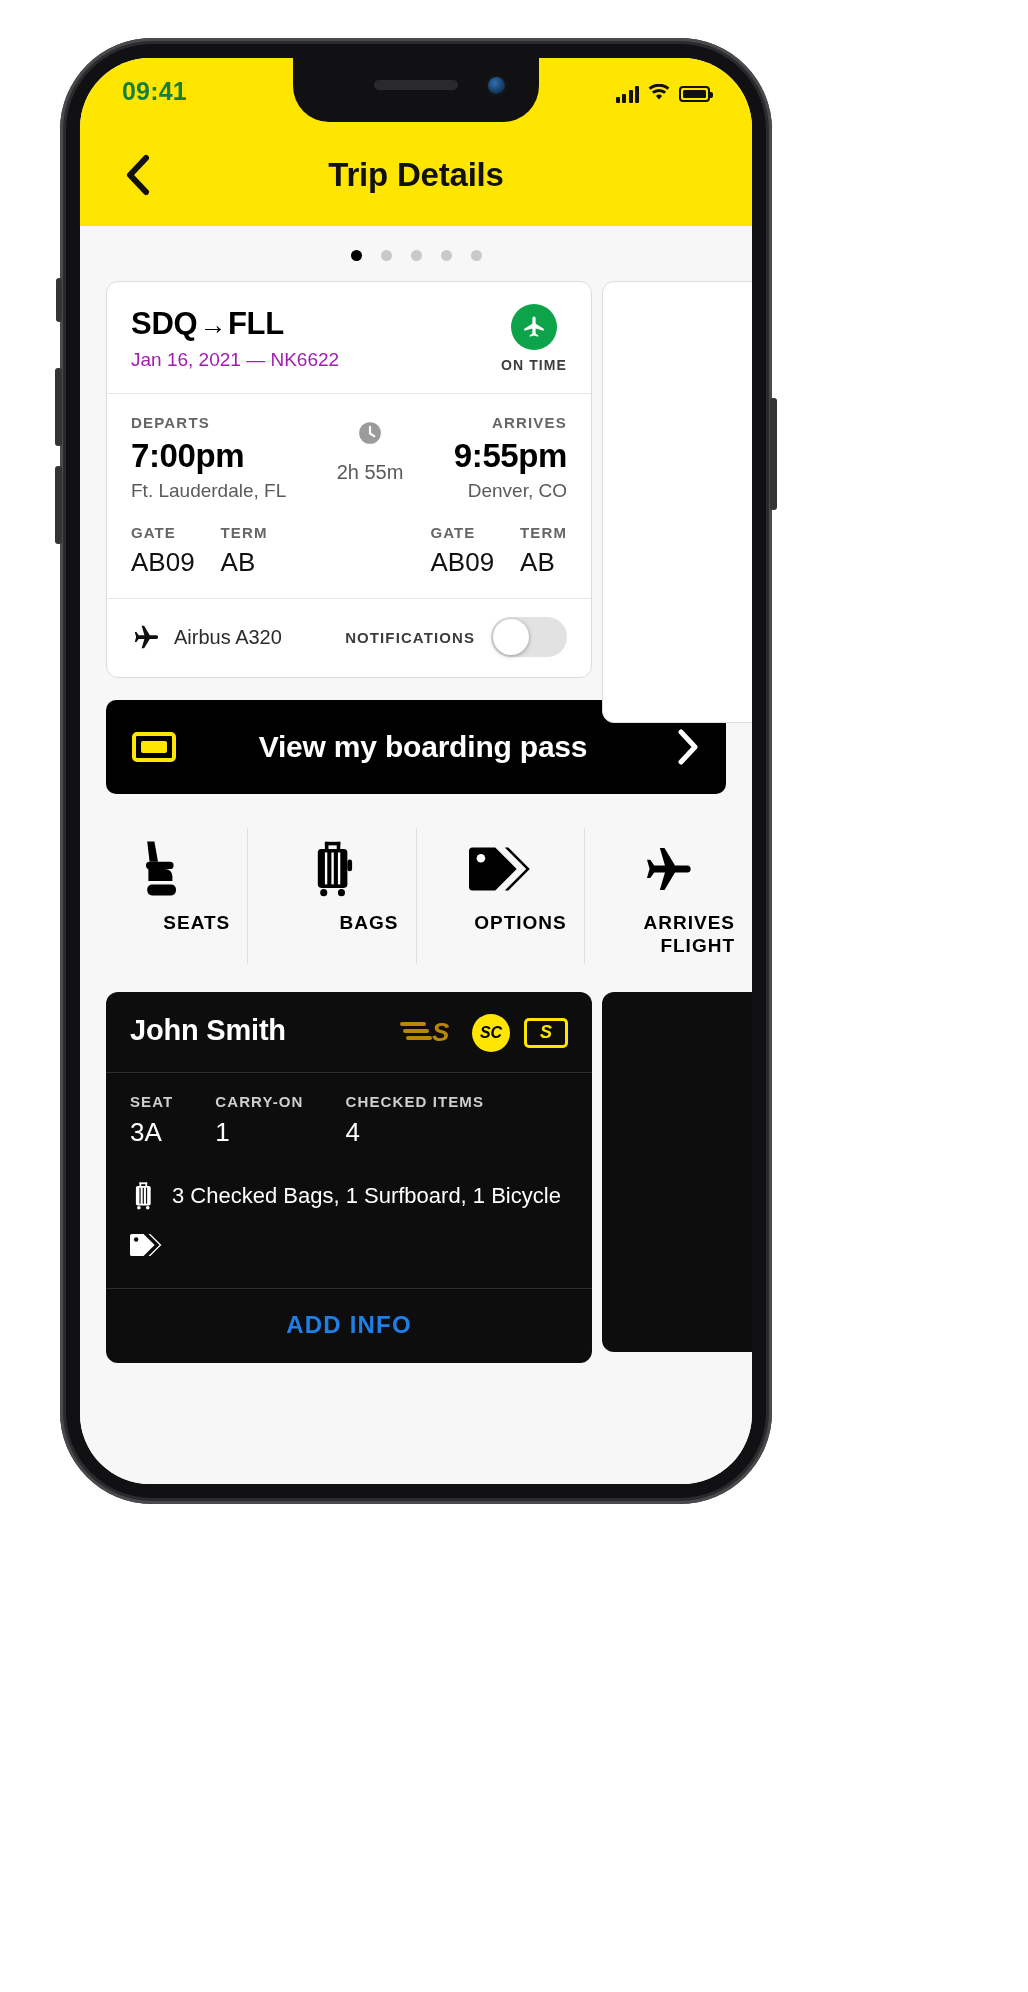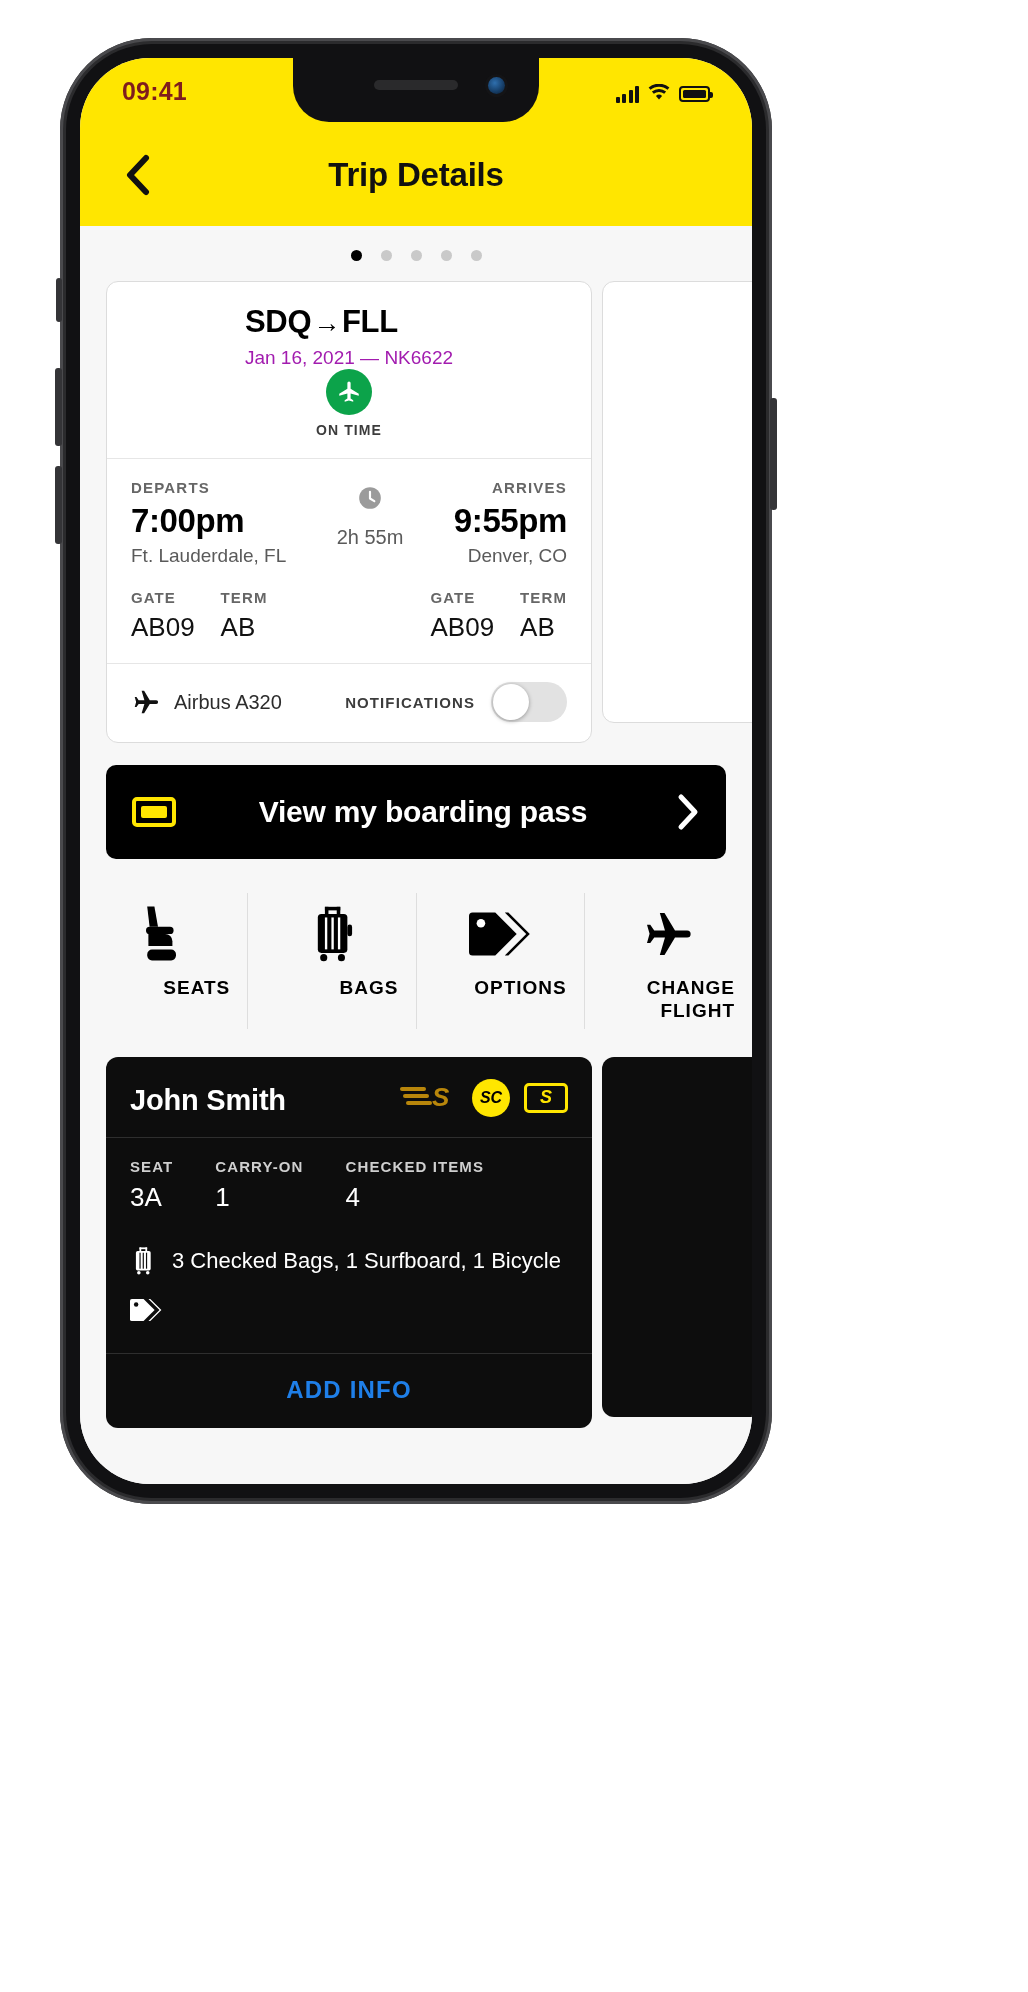--- a/index.html
+++ b/index.html
@@ -85,21 +85,21 @@
     left: 0; right: 0; top: 0;
     height: 66px;
     display: flex;
     align-items: center;
     justify-content: space-between;
     padding: 0 42px;
   }
   #status-time {
     font-size: 25px;
     font-weight: bold;
-    color: #7f1d1d;
+    color: #15803d;
     letter-spacing: 0.2px;
   }
   #status-icons {
     display: flex;
     align-items: center;
     gap: 9px;
     margin-top: 6px;
   }
   .signal-bars { display: flex; align-items: flex-end; gap: 2.5px; height: 17px; }
   .signal-bars i { display: block; width: 4px; background: #111; border-radius: 1px; }
@@ -183,21 +183,20 @@
     left: 522px;
     top: 0;
     width: 200px;
   }
   .card-head {
     display: flex;
     align-items: center;
     justify-content: space-between;
     padding: 22px 24px 20px;
     border-bottom: 1px solid #e6e6e6;
-    flex-direction: column;
   }
   .route {
     font-size: 31px;
     font-weight: bold;
     color: #000;
     letter-spacing: -0.3px;
     white-space: nowrap;
   }
   .route .arrow { font-size: 27px; padding: 0 2px; }
   .sub-line {
@@ -327,21 +326,21 @@
     width: 486px;
     overflow: hidden;
     color: #fff;
   }
   .pax-card.peek {
     position: absolute;
     left: 522px; top: 18px;
     width: 200px;
   }
   .pax-head {
-    display: flex; align-items: flex-end; justify-content: space-between;
+    display: flex; align-items: flex-start; justify-content: space-between;
     padding: 22px 24px 20px;
     border-bottom: 1px solid #2e2e2e;
   }
   .pax-name { font-size: 29px; font-weight: bold; letter-spacing: -0.2px; }
   .pax-badges { display: flex; align-items: center; gap: 14px; }
   .badge-sc {
     width: 38px; height: 38px; border-radius: 50%;
     background: #ffe600;
     display: flex; align-items: center; justify-content: center;
     font-size: 16px; font-weight: bold; color: #000; font-style: italic;
@@ -566,21 +565,21 @@
             </svg>
           </div>
           <div class="qa-label">OPTIONS</div>
         </div>
         <div class="qa-item">
           <div class="qa-icon">
             <svg width="66" height="56" viewBox="0 0 24 24">
               <path d="M21 15.5v-2L13.5 9V3.8a1.5 1.5 0 0 0-3 0V9L3 13.5v2l7.5-2.2v4.6L8 19.6V21l3.9-1.1L15.9 21v-1.4l-2.4-1.7v-4.6Z" fill="#000" transform="rotate(90 12 12)"></path>
             </svg>
           </div>
-          <div class="qa-label">CHANGE FLIGHT</div>
+          <div class="qa-label">ARRIVES FLIGHT</div>
         </div>
       </div>
 
       <div id="pax-row">
         <div class="pax-card peek" style="height:360px;"></div>
 
         <div class="pax-card">
           <div class="pax-head">
             <div class="pax-name">John Smith</div>
             <div class="pax-badges">

